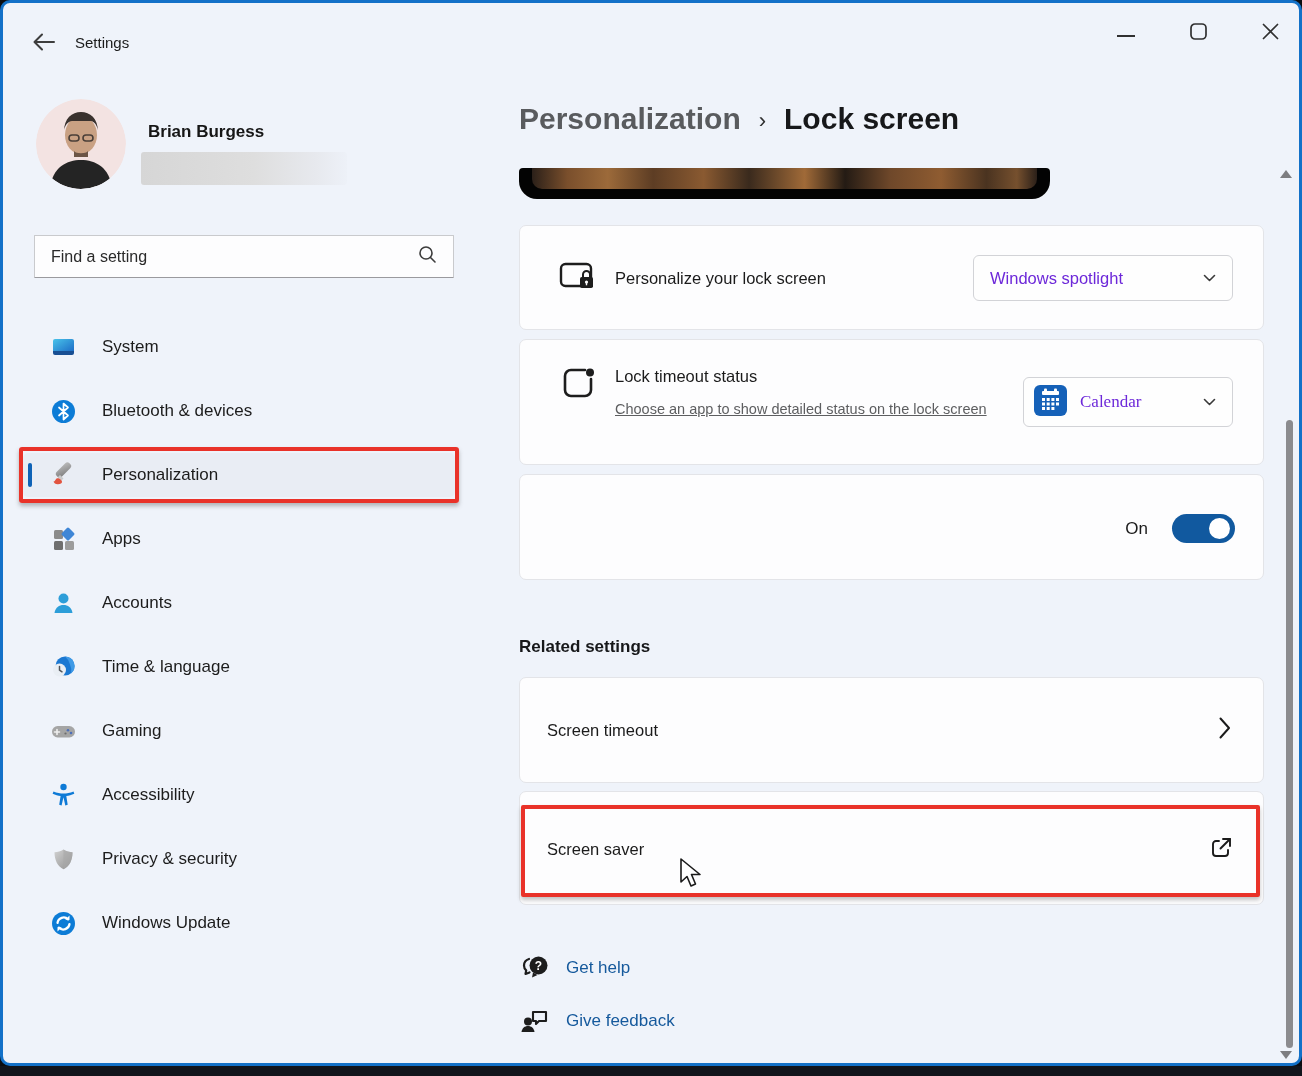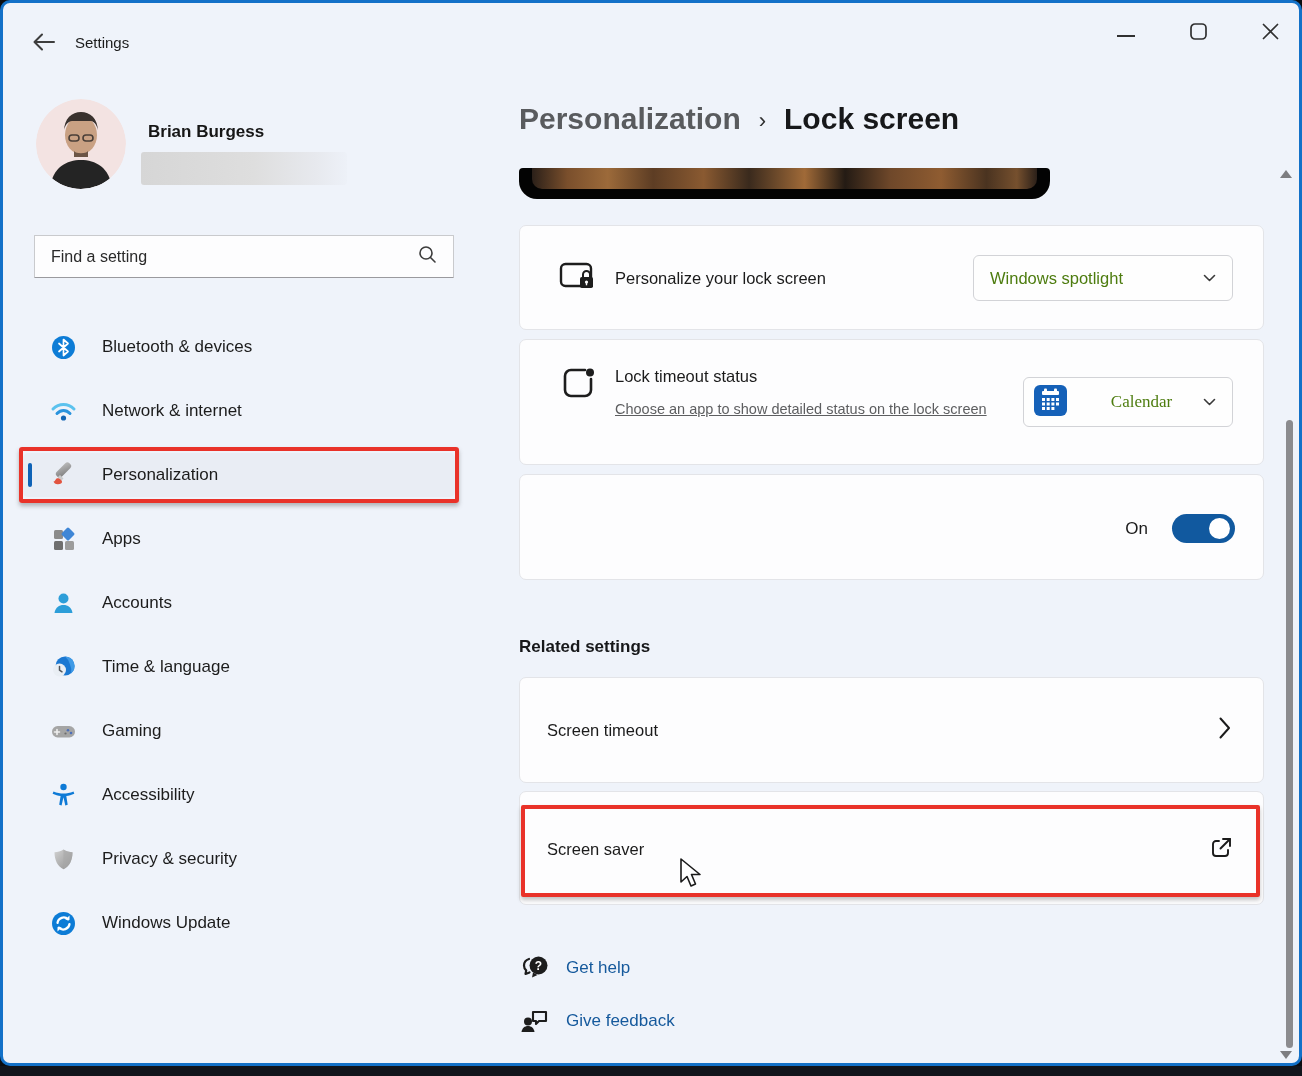--- a/index.html
+++ b/index.html
@@ -62,21 +62,21 @@
   .card-2 .card-icon { top:44px; }
   .card-title { position:absolute; left:95px; font-size:16.5px; color:#1b1b1b; }
   .card-1 .card-title { top:43px; }
   .card-2 .card-title { top:27px; }
   .card-desc { position:absolute; left:95px; top:57px; width:378px; font-size:14.5px; line-height:25px; color:#5d5e60;text-decoration:underline; }
 
   .dropdown { position:absolute; right:30px; background:#fefefe; border:1px solid #d2d3d7; border-radius:6px;
     display:flex; align-items:center; justify-content:space-between; padding:0 16px; cursor:pointer; }
   .dd-1 { top:29px; width:260px; height:46px; }
   .dd-2 { top:37px; width:210px; height:50px; padding-left:9px; }
-  .dd-label { font-size:16.5px; color:#4d7c0f;text-align:center; }
+  .dd-label { font-size:16.5px; color:#6d28d9; }
   .dd-2 .dd-label { font-size:17px; margin-left:12px; flex:1;font-family:Liberation Serif, serif; }
 
   .toggle-text { position:absolute; left:27px; top:20px; width:430px; font-size:17px; line-height:30px; color:#1b1b1b; }
   .toggle-group { position:absolute; right:28px; top:39px; display:flex; align-items:center; }
   .toggle-state { font-size:17px; color:#1b1b1b; margin-right:24px; }
   .toggle { position:relative; width:63px; height:29px; border-radius:15px; background:#11599f; cursor:pointer; }
   .toggle-knob { position:absolute; right:5px; top:4px; width:21px; height:21px; border-radius:50%; background:#ffffff; }
 
   .section-heading { position:absolute; left:516px; top:634px; font-size:17px; font-weight:700; color:#17181a; }
 
@@ -162,41 +162,46 @@
     <span class="search-glyph">
       <svg width="19" height="19" viewBox="0 0 19 19">
           <circle cx="8" cy="8" r="6" fill="none" stroke="#3c3c3c" stroke-width="1.6"></circle>
           <line x1="12.5" y1="12.5" x2="17" y2="17" stroke="#3c3c3c" stroke-width="1.6" stroke-linecap="round"></line>
         </svg>
     </span>
   </div>
 
   <div class="nav">
 
+    <div class="nav-item">
+      <span class="nav-icon">
+        <svg width="27" height="27" viewBox="0 0 27 27">
+            <defs>
+              <linearGradient id="sysg" x1="0" y1="0" x2="1" y2="1">
+                <stop offset="0" stop-color="#49c3ea"></stop>
+                <stop offset="1" stop-color="#1a67c4"></stop>
+              </linearGradient>
+            </defs>
+            <rect x="3" y="5" width="21" height="14" rx="2" fill="url(#sysg)"></rect>
+            <path d="M3 17h21v2a2 2 0 0 1-2 2H5a2 2 0 0 1-2-2z" fill="#184f93"></path>
+          </svg>
+      </span>
+      <span class="nav-label">System</span>
+    </div>
 
     <div class="nav-item">
       <span class="nav-icon">
         <svg width="27" height="27" viewBox="0 0 27 27">
             <circle cx="13.5" cy="13.5" r="11.5" fill="#0d7cd6"></circle>
             <path d="M9 9.5 18 17.5 13.5 21.5 13.5 5.5 18 9.5 9 17.5" fill="none" stroke="#ffffff" stroke-width="1.7" stroke-linejoin="round" stroke-linecap="round"></path>
           </svg>
       </span>
       <span class="nav-label">Bluetooth &amp; devices</span>
     </div>
 
-    <div class="nav-item">
-      <span class="nav-icon">
-        <svg width="27" height="27" viewBox="0 0 27 27">
-            <path d="M3 11c6-6 15-6 21 0" fill="none" stroke="#5bc2ee" stroke-width="3" stroke-linecap="round"></path>
-            <path d="M7 15.5c4-4 9-4 13 0" fill="none" stroke="#2a93dd" stroke-width="3" stroke-linecap="round"></path>
-            <circle cx="13.5" cy="20" r="2.6" fill="#1165b4"></circle>
-          </svg>
-      </span>
-      <span class="nav-label">Network &amp; internet</span>
-    </div>
 
     <div class="nav-item selected">
       <span class="sel-pill"></span>
       <span class="nav-icon">
         <svg width="27" height="27" viewBox="0 0 27 27">
             <defs>
               <linearGradient id="brg" x1="0" y1="0" x2="1" y2="1">
                 <stop offset="0" stop-color="#bdbdbd"></stop>
                 <stop offset="1" stop-color="#7d7d7d"></stop>
               </linearGradient>

